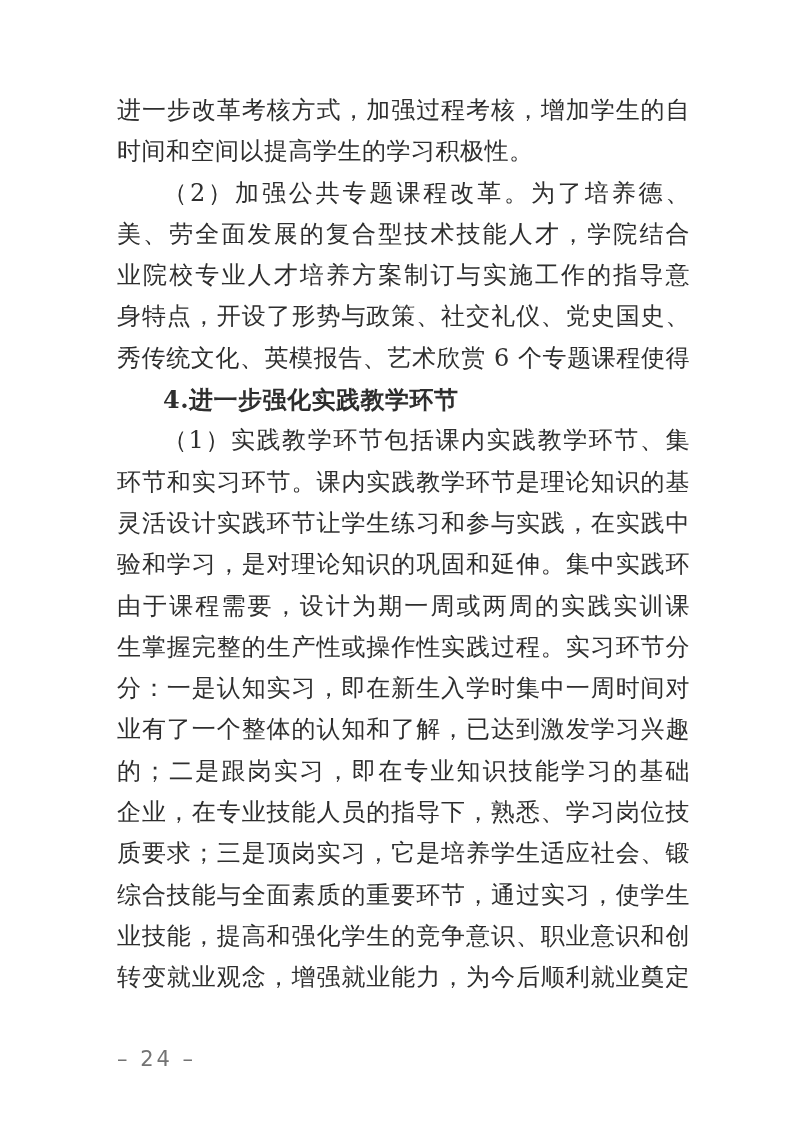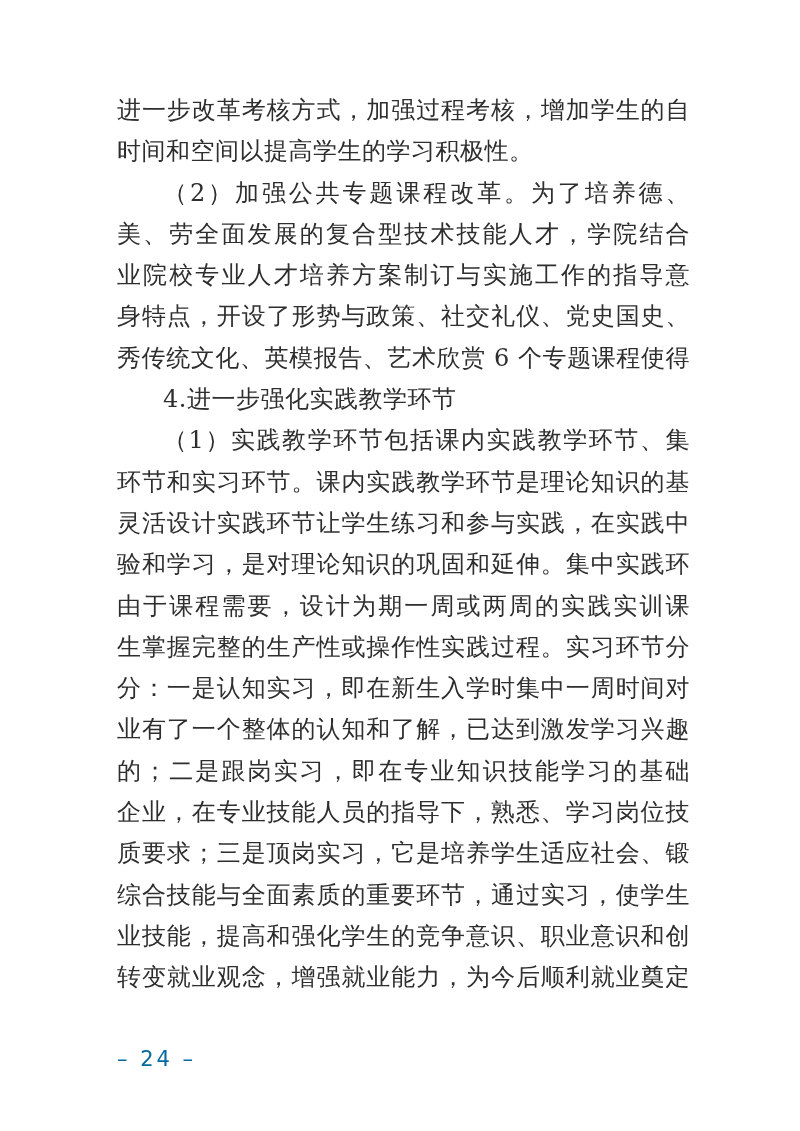--- a/index.html
+++ b/index.html
@@ -31,35 +31,35 @@
     text-align: justify;
     text-justify: inter-character;
     text-align-last: justify;
     white-space: normal;
   }
   .line.end {
     text-align: right;
     text-align-last: left;
   }
   .line.heading {
-    font-weight: normal;
+    font-weight: bold;
     text-align: center;
     text-align-last: left;
   }
   .line.indent {
     text-indent: 46px;
   }
   .page-number {
     position: absolute;
     left: 117px;
     top: 1046px;
     font-size: 21px;
     line-height: 26px;
     letter-spacing: 3px;
-    color: #0369a1;
+    color: #737373;
     font-family: "DejaVu Sans", "Liberation Sans", sans-serif;
   }
 </style>
 </head>
 <body>
 
 <div class="page">
   <div class="textblock">
       <div class="line fill">进一步改革考核方式，加强过程考核，增加学生的自主学习</div>
       <div class="line end">时间和空间以提高学生的学习积极性。</div>

